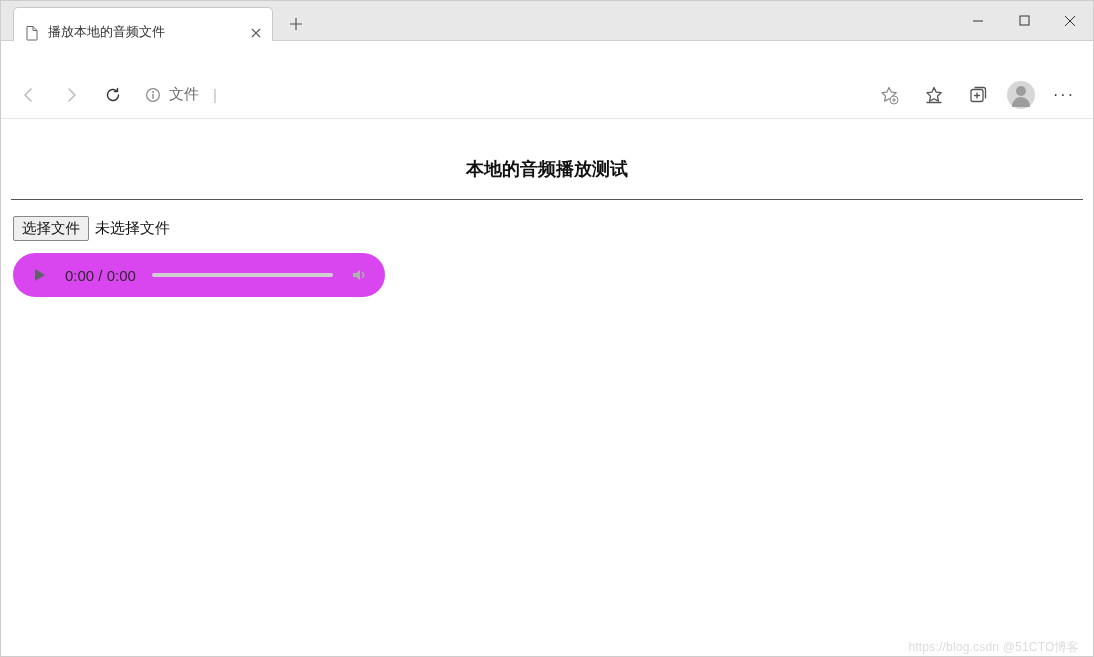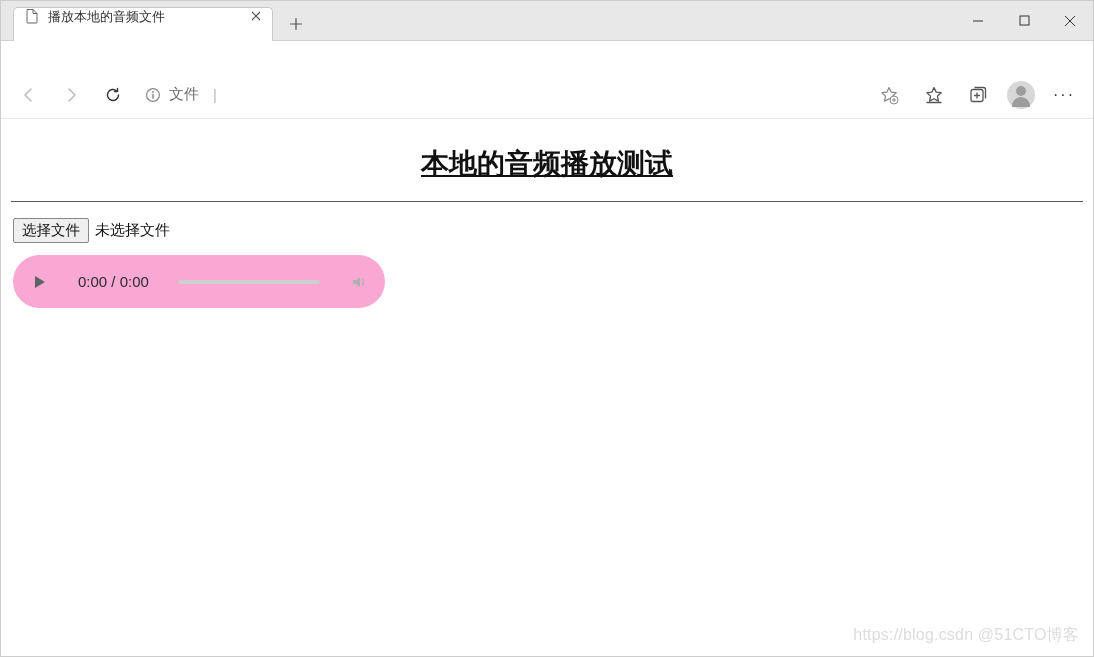--- a/index.html
+++ b/index.html
@@ -15,21 +15,21 @@
     
     .titlebar {
       height: 40px;
       background: #e8e8e8;
       display: flex;
       align-items: stretch;
       border-bottom: 1px solid #d0d0d0;
     }
     .tab {
       display: flex;
-      align-items: flex-start;
+      align-items: flex-end;
       background: #fff;
       border: 1px solid #c8c8c8;
       border-bottom: none;
       border-top-left-radius: 5px;
       border-top-right-radius: 5px;
       margin: 6px 0 0 12px;
       padding: 0 8px 0 10px;
       min-width: 260px;
       height: 34px;
       gap: 8px;
@@ -95,25 +95,24 @@
       width: 18px; height: 10px; border-radius: 10px 10px 0 0; background: #9d9d9d;
     }
     .more-dots { letter-spacing: 2px; font-size: 16px; color: #333; }
 
     
     .page {
       padding: 0;
     }
     .page h2.page-title {
       text-align: center;
-      font-size: 28px;
+      font-size: 18px;
       font-weight: 700;
       color: #111;
-      margin: 26px 0 18px;
-      text-decoration: underline;
+      margin: 38px 0 18px;
     }
     .page hr.rule {
       border: none;
       border-top: 1px solid #555;
       margin: 0 10px 16px;
     }
     .file-row {
       display: flex; align-items: center; gap: 6px;
       margin: 12px 0 12px 12px;
       font-size: 15px;
@@ -124,38 +123,38 @@
       padding: 2px 8px;
       background: #efefef;
       border: 1px solid #888;
       border-radius: 2px;
       color: #111;
     }
     .file-status { color: #111; }
 
     
     .audio-player {
-      width: 372px; height: 53px;
-      background: #f9a8d4;
+      width: 372px; height: 44px;
+      background: #d946ef;
       border-radius: 30px;
       margin-left: 12px;
       display: flex; align-items: center;
       padding: 0 16px;
-      gap: 29px;
+      gap: 16px;
     }
     .audio-play { color: #5f6368; display: flex; }
     .audio-time { font-size: 15px; color: #2b2b2b; }
     .audio-track {
       flex: 1; height: 4px; background: #cfcfcf; border-radius: 2px; position: relative;
     }
     .audio-vol { color: #9a9a9a; display: flex; }
 
     .watermark {
-      position: absolute; right: 14px; bottom: 10px;
-      font-size: 16px; color: #dcdcdc; letter-spacing: .2px;
+      position: absolute; right: 14px; bottom: 0;
+      font-size: 12px; color: #dcdcdc; letter-spacing: .2px;
       user-select: none;
     }
   </style>
 </head>
 <body>
 
 <div class="titlebar">
   <div class="tab">
     <span class="page-icon">
       <svg width="16" height="16" viewBox="0 0 16 16" fill="none">

